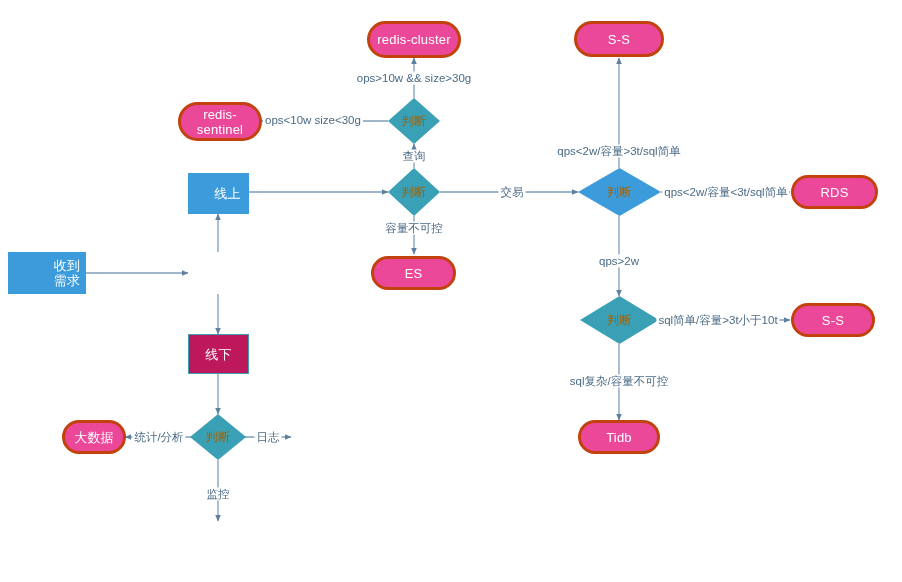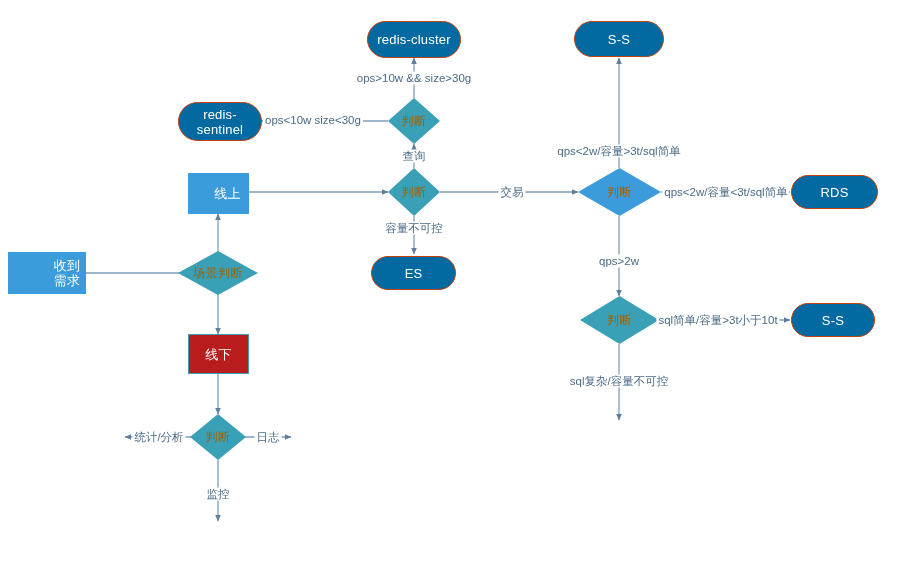--- a/index.html
+++ b/index.html
@@ -32,27 +32,27 @@
     line-height:15px;
     letter-spacing:0.2px;
     z-index:3;
   }
   
   .rect-blue{
     background:#3C9BDB;
     border:1px solid #3C9BDB;
   }
   .rect-teal{
-    background:#b91c1c;
+    background:#be185d;
     border:1px solid #3AA0B5;
   }
   
   .pill{
-    background:#0369a1;
-    border:1px solid #c2410c;
+    background:#ec4899;
+    border:3px solid #c2410c;
     border-radius:22px;
   }
   
   .diamond{
     position:absolute;
     z-index:3;
   }
   .diamond .shape{
     position:absolute;
     left:0; top:0;
@@ -131,26 +131,20 @@
       <path d="M244,437 L291,437"></path>
 
       <path d="M218,460 L218,521"></path>
     </g>
   </svg>
 
   <div class="node rect-blue" style="left:8px; top:252px; width:78px; height:42px;padding-left:40px;">
     <span>收到需求</span>
   </div>
 
-  <div class="diamond" style="left:178px; top:251px; width:80px; height:44px;">
-    <svg class="shape" viewBox="0 0 80 44">
-      <polygon points="40,0 80,22 40,44 0,22" fill="#3AA0B5"></polygon>
-    </svg>
-    <div class="dlabel">场景判断</div>
-  </div>
 
   <div class="node rect-blue" style="left:188px; top:173px; width:61px; height:41px;padding-left:18px;">
     <span>线上</span>
   </div>
 
   <div class="node rect-teal" style="left:188px; top:334px; width:61px; height:40px;">
     <span>线下</span>
   </div>
 
   <div class="diamond" style="left:388px; top:168px; width:52px; height:48px;">
@@ -206,21 +200,27 @@
   </div>
 
   <div class="node pill" style="left:791px; top:175px; width:87px; height:34px;">
     <span>RDS</span>
   </div>
 
   <div class="node pill" style="left:791px; top:303px; width:84px; height:34px;">
     <span>S-S</span>
   </div>
 
-
+  <div class="node pill" style="left:578px; top:420px; width:82px; height:34px;">
+    <span>Tidb</span>
+  </div>
+
+  <div class="node pill" style="left:62px; top:420px; width:64px; height:34px;">
+    <span>大数据</span>
+  </div>
 
 
 
   <div class="elabel ctr" style="left:414px; top:78px;">ops&gt;10w &amp;&amp; size&gt;30g</div>
 
   <div class="elabel" style="left:263px; top:114px;"><span>ops&lt;10w  size&lt;30g</span></div>
 
   <div class="elabel ctr" style="left:414px; top:156px;">查询</div>
 
   <div class="elabel ctr" style="left:414px; top:228px;">容量不可控</div>

